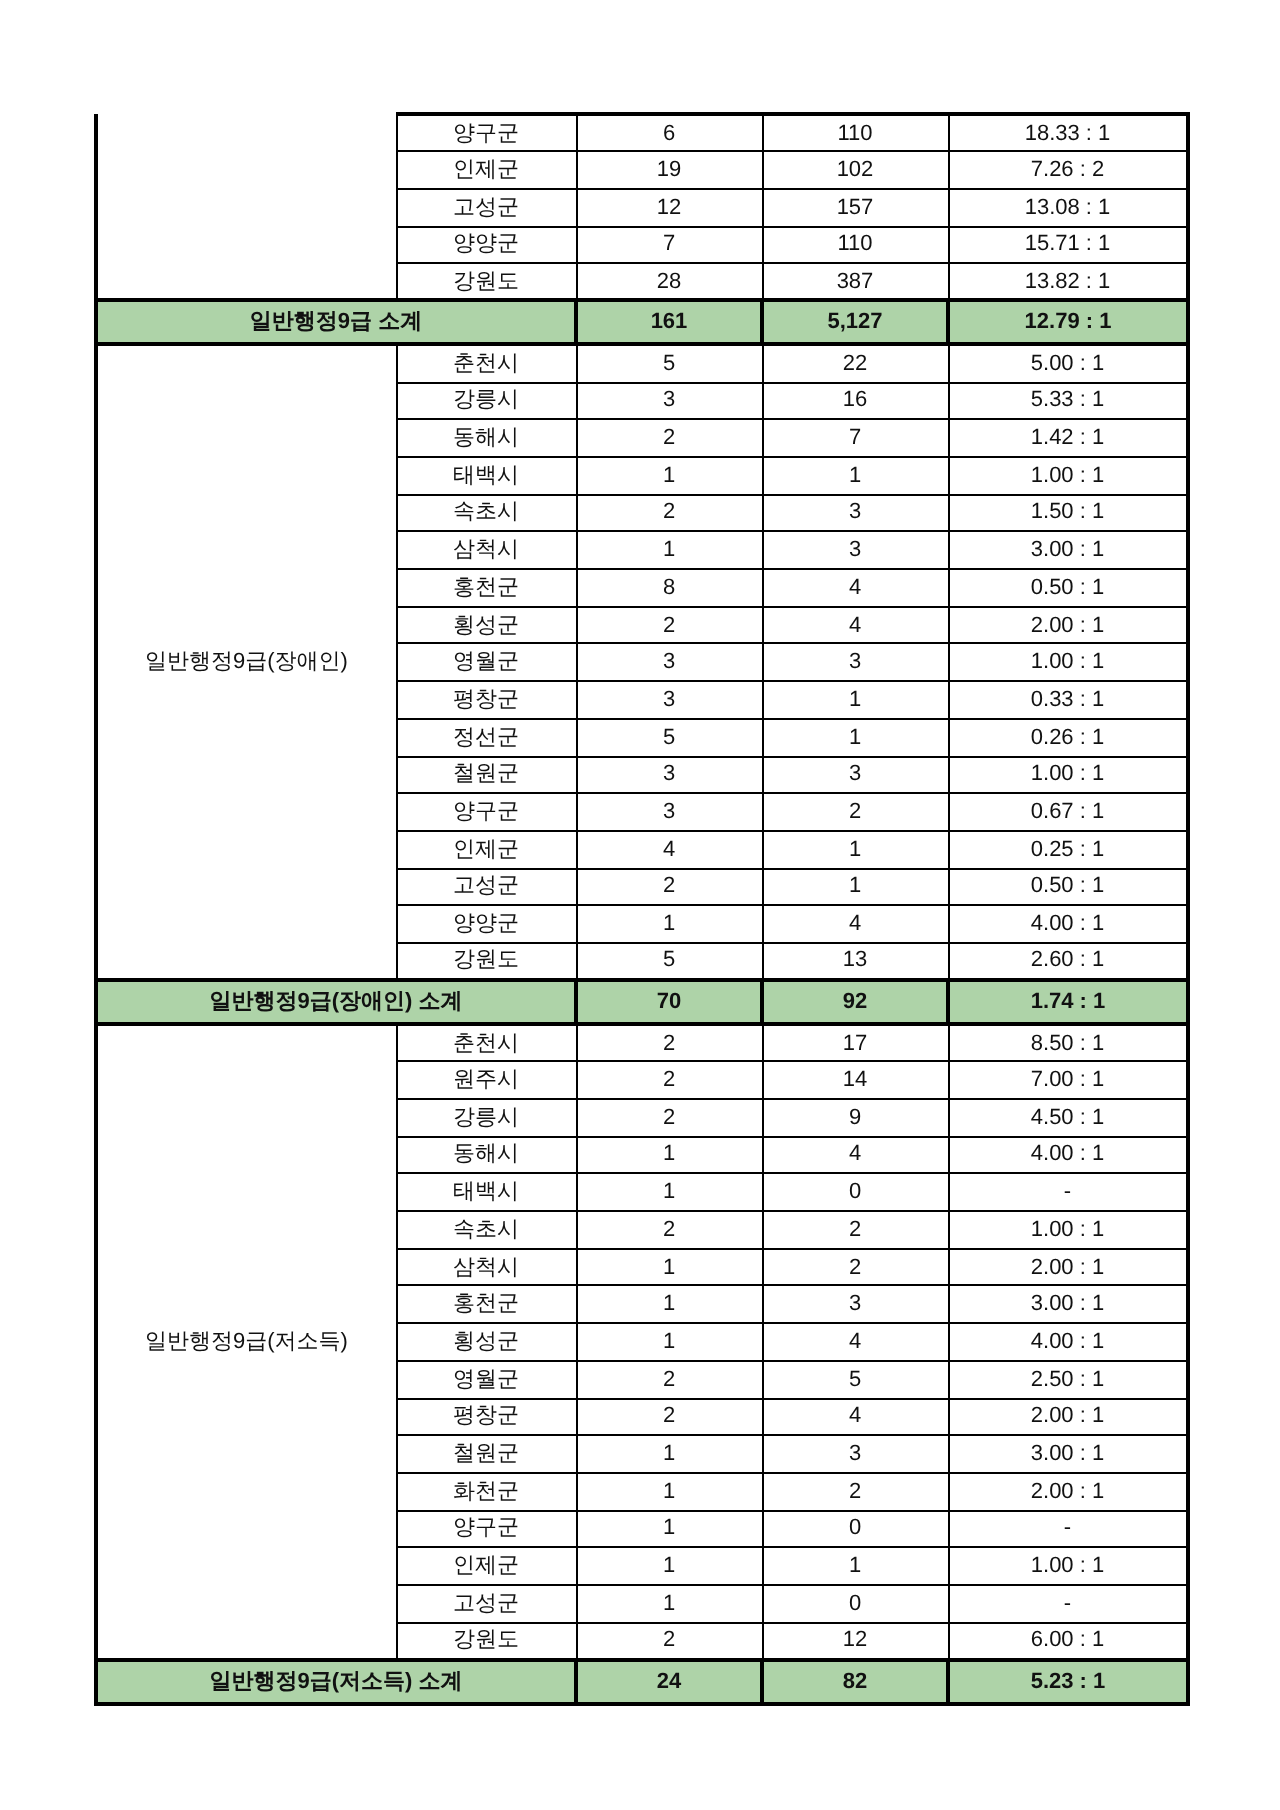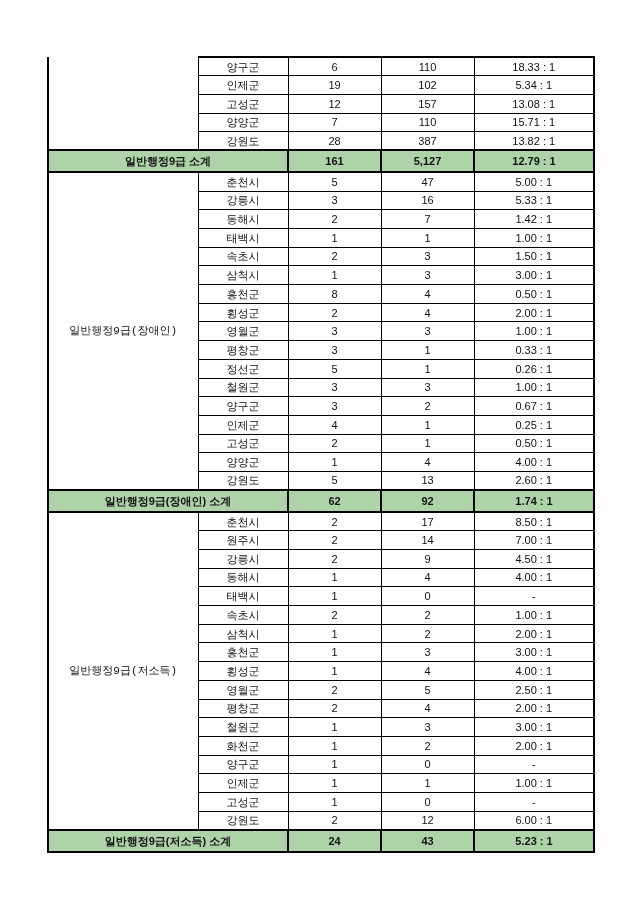--- a/index.html
+++ b/index.html
@@ -29,21 +29,20 @@
     vertical-align: middle;
     height: 18.7px;
     padding: 0 2px;
     line-height: 1.1;
     background: #ffffff;
     overflow: hidden;
     white-space: nowrap;
   }
   td.category-cell {
     font-size: 11px;
-    font-family: Liberation Mono, monospace;
   }
   td.category-cell.continued {
     border-top: hidden; 
   }
   tr.subtotal-row td {
     background: #aed3a8;
     font-weight: bold;
     border: 2px solid #000;
     height: 22px;
   }
@@ -65,21 +64,21 @@
           <td class="category-cell continued" rowspan="5"></td>
           <td>양구군</td>
           <td>6</td>
           <td>110</td>
           <td>18.33 : 1</td>
         </tr>
         <tr>
           <td>인제군</td>
           <td>19</td>
           <td>102</td>
-          <td>5.34 : 1</td>
+          <td>7.26 : 2</td>
         </tr>
         <tr>
           <td>고성군</td>
           <td>12</td>
           <td>157</td>
           <td>13.08 : 1</td>
         </tr>
         <tr>
           <td>양양군</td>
           <td>7</td>
@@ -95,21 +94,21 @@
         <tr class="subtotal-row">
           <td colspan="2">일반행정9급 소계</td>
           <td>161</td>
           <td>5,127</td>
           <td>12.79 : 1</td>
         </tr>
         <tr>
           <td class="category-cell" rowspan="17">일반행정9급(장애인)</td>
           <td>춘천시</td>
           <td>5</td>
-          <td>47</td>
+          <td>22</td>
           <td>5.00 : 1</td>
         </tr>
         <tr>
           <td>강릉시</td>
           <td>3</td>
           <td>16</td>
           <td>5.33 : 1</td>
         </tr>
         <tr>
           <td>동해시</td>
@@ -196,21 +195,21 @@
           <td>4.00 : 1</td>
         </tr>
         <tr>
           <td>강원도</td>
           <td>5</td>
           <td>13</td>
           <td>2.60 : 1</td>
         </tr>
         <tr class="subtotal-row">
           <td colspan="2">일반행정9급(장애인) 소계</td>
-          <td>62</td>
+          <td>70</td>
           <td>92</td>
           <td>1.74 : 1</td>
         </tr>
         <tr>
           <td class="category-cell" rowspan="17">일반행정9급(저소득)</td>
           <td>춘천시</td>
           <td>2</td>
           <td>17</td>
           <td>8.50 : 1</td>
         </tr>
@@ -306,18 +305,18 @@
         </tr>
         <tr>
           <td>강원도</td>
           <td>2</td>
           <td>12</td>
           <td>6.00 : 1</td>
         </tr>
         <tr class="subtotal-row">
           <td colspan="2">일반행정9급(저소득) 소계</td>
           <td>24</td>
-          <td>43</td>
+          <td>82</td>
           <td>5.23 : 1</td>
         </tr>
       </tbody>
   </table>
 </div>
 
 </body></html>

